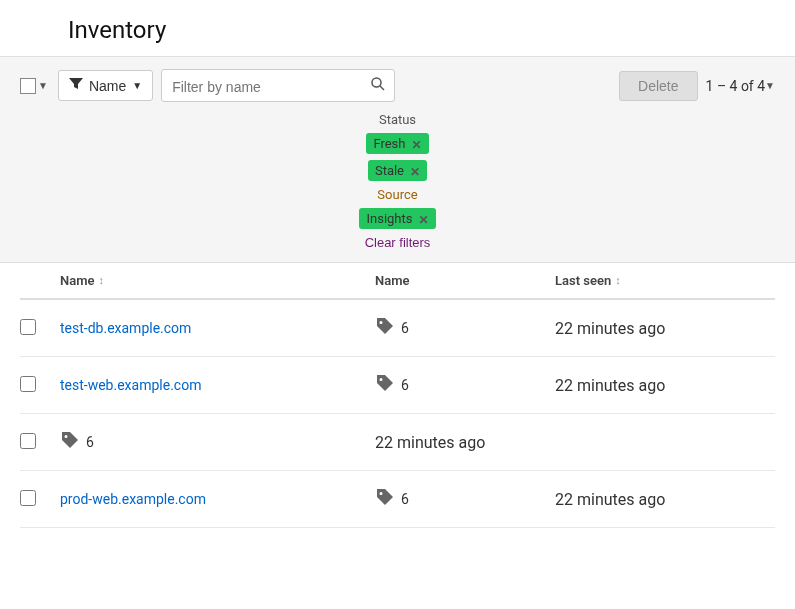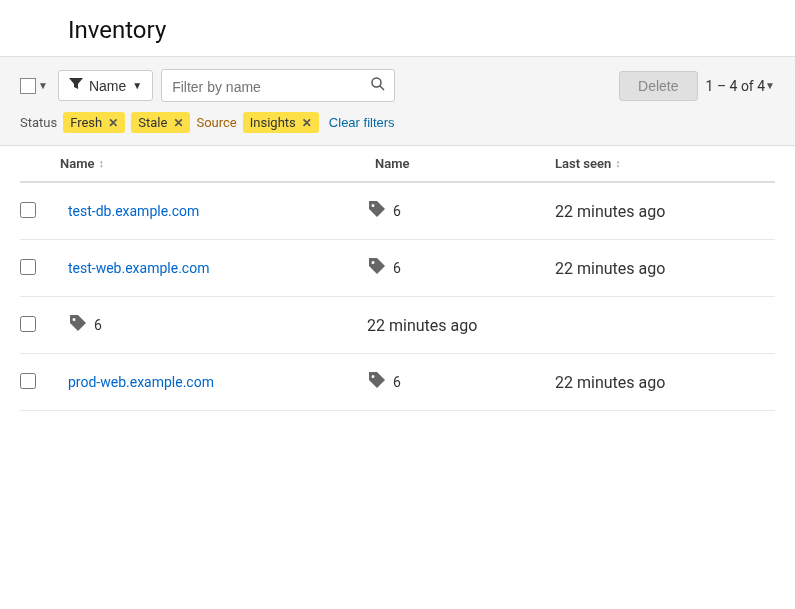--- a/index.html
+++ b/index.html
@@ -129,32 +129,33 @@
       color: #555;
       font-size: 10px;
     }
 
     .filter-tags-row {
       display: flex;
       align-items: center;
       gap: 6px;
       margin-top: 10px;
       flex-wrap: wrap;
+      flex-direction: column;
     }
 
     .filter-label {
       font-size: 13px;
       color: #555;
     }
 
     .filter-tag {
       display: flex;
-      align-items: center;
+      align-items: flex-end;
       gap: 4px;
-      background: #fde047;
+      background: #22c55e;
       border-radius: 3px;
       padding: 3px 7px;
       font-size: 13px;
       color: #333;
     }
 
     .filter-tag .remove-tag {
       cursor: pointer;
       color: #555;
       font-size: 12px;
@@ -168,21 +169,21 @@
 
     .filter-source-label {
       font-size: 13px;
       color: #a16207;
     }
 
     .clear-filters-btn {
       background: none;
       border: none;
       cursor: pointer;
-      color: #0369a1;
+      color: #701a75;
       font-size: 13px;
       padding: 0 4px;
     }
 
     .table-area {
       padding: 0 20px;
     }
 
     .table-header {
       display: grid;
@@ -205,21 +206,20 @@
       color: #999;
       font-size: 11px;
     }
 
     .table-row {
       display: grid;
       grid-template-columns: 40px 1fr 180px 220px;
       padding: 16px 0;
       border-bottom: 1px solid #e8e8e8;
       align-items: center;
-      gap: 8px;
     }
 
     .row-checkbox {
       width: 16px;
       height: 16px;
       border: 1px solid #888;
       background: #fff;
       cursor: pointer;
     }
 

